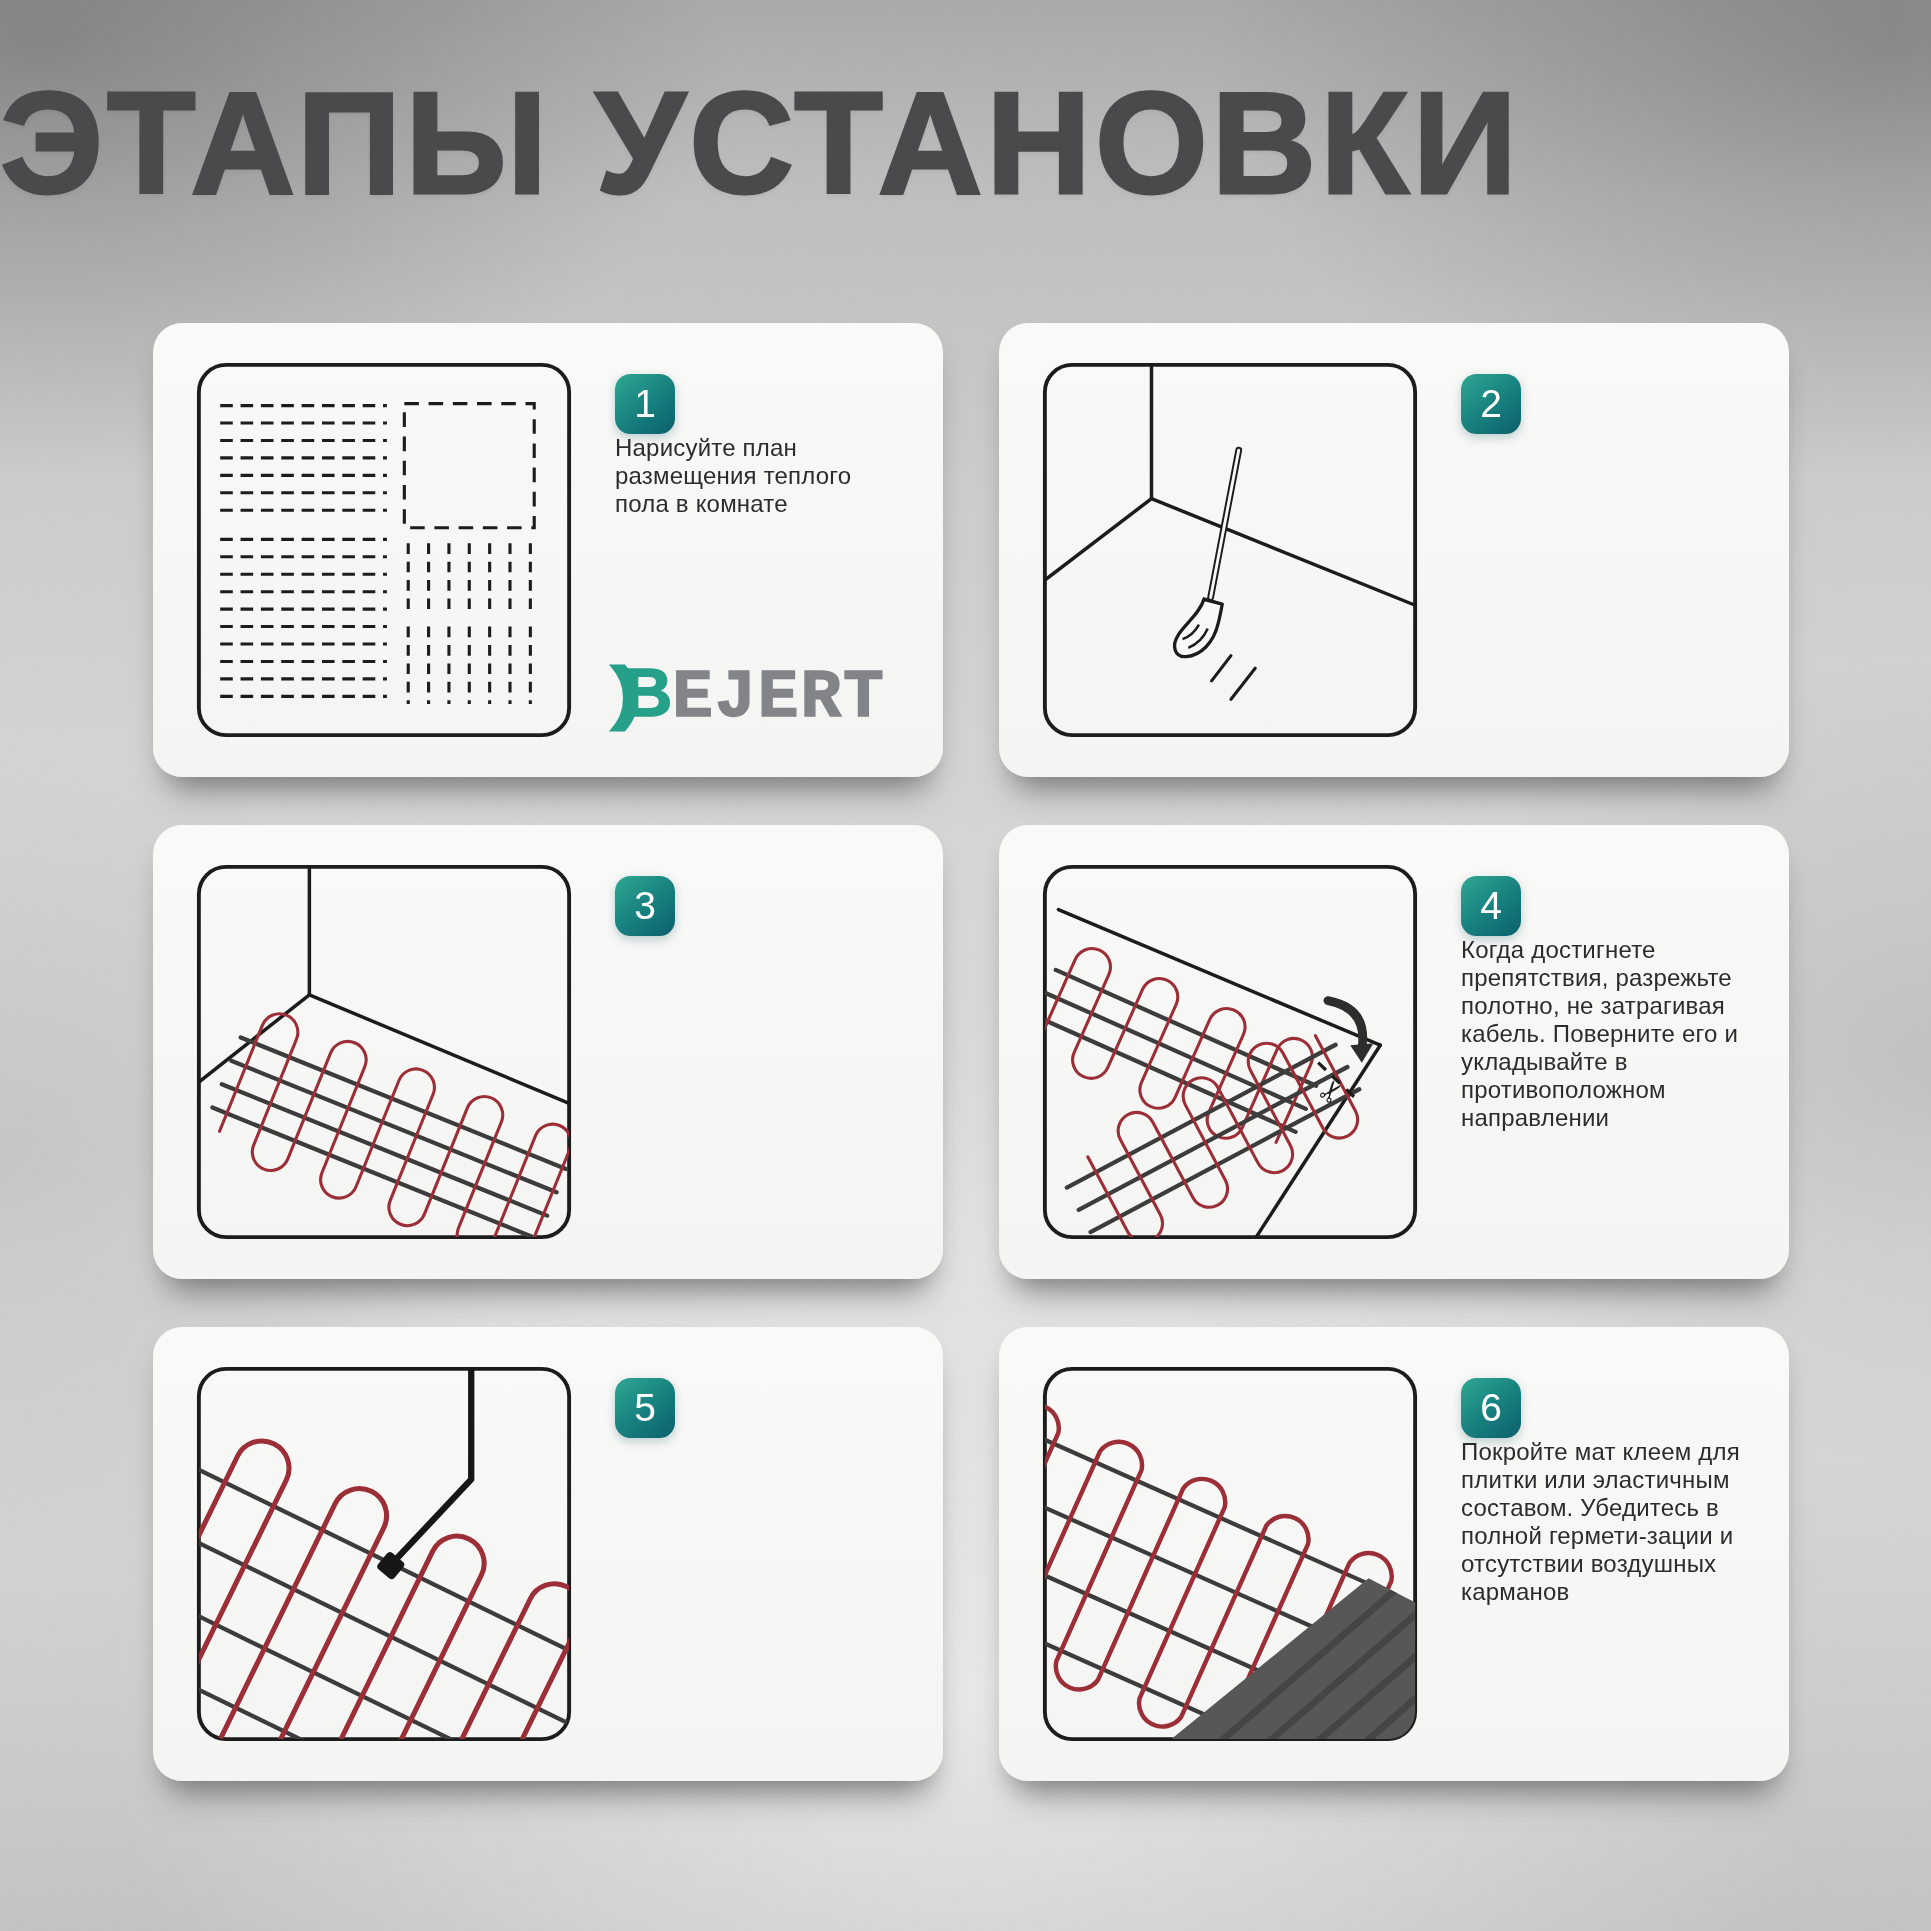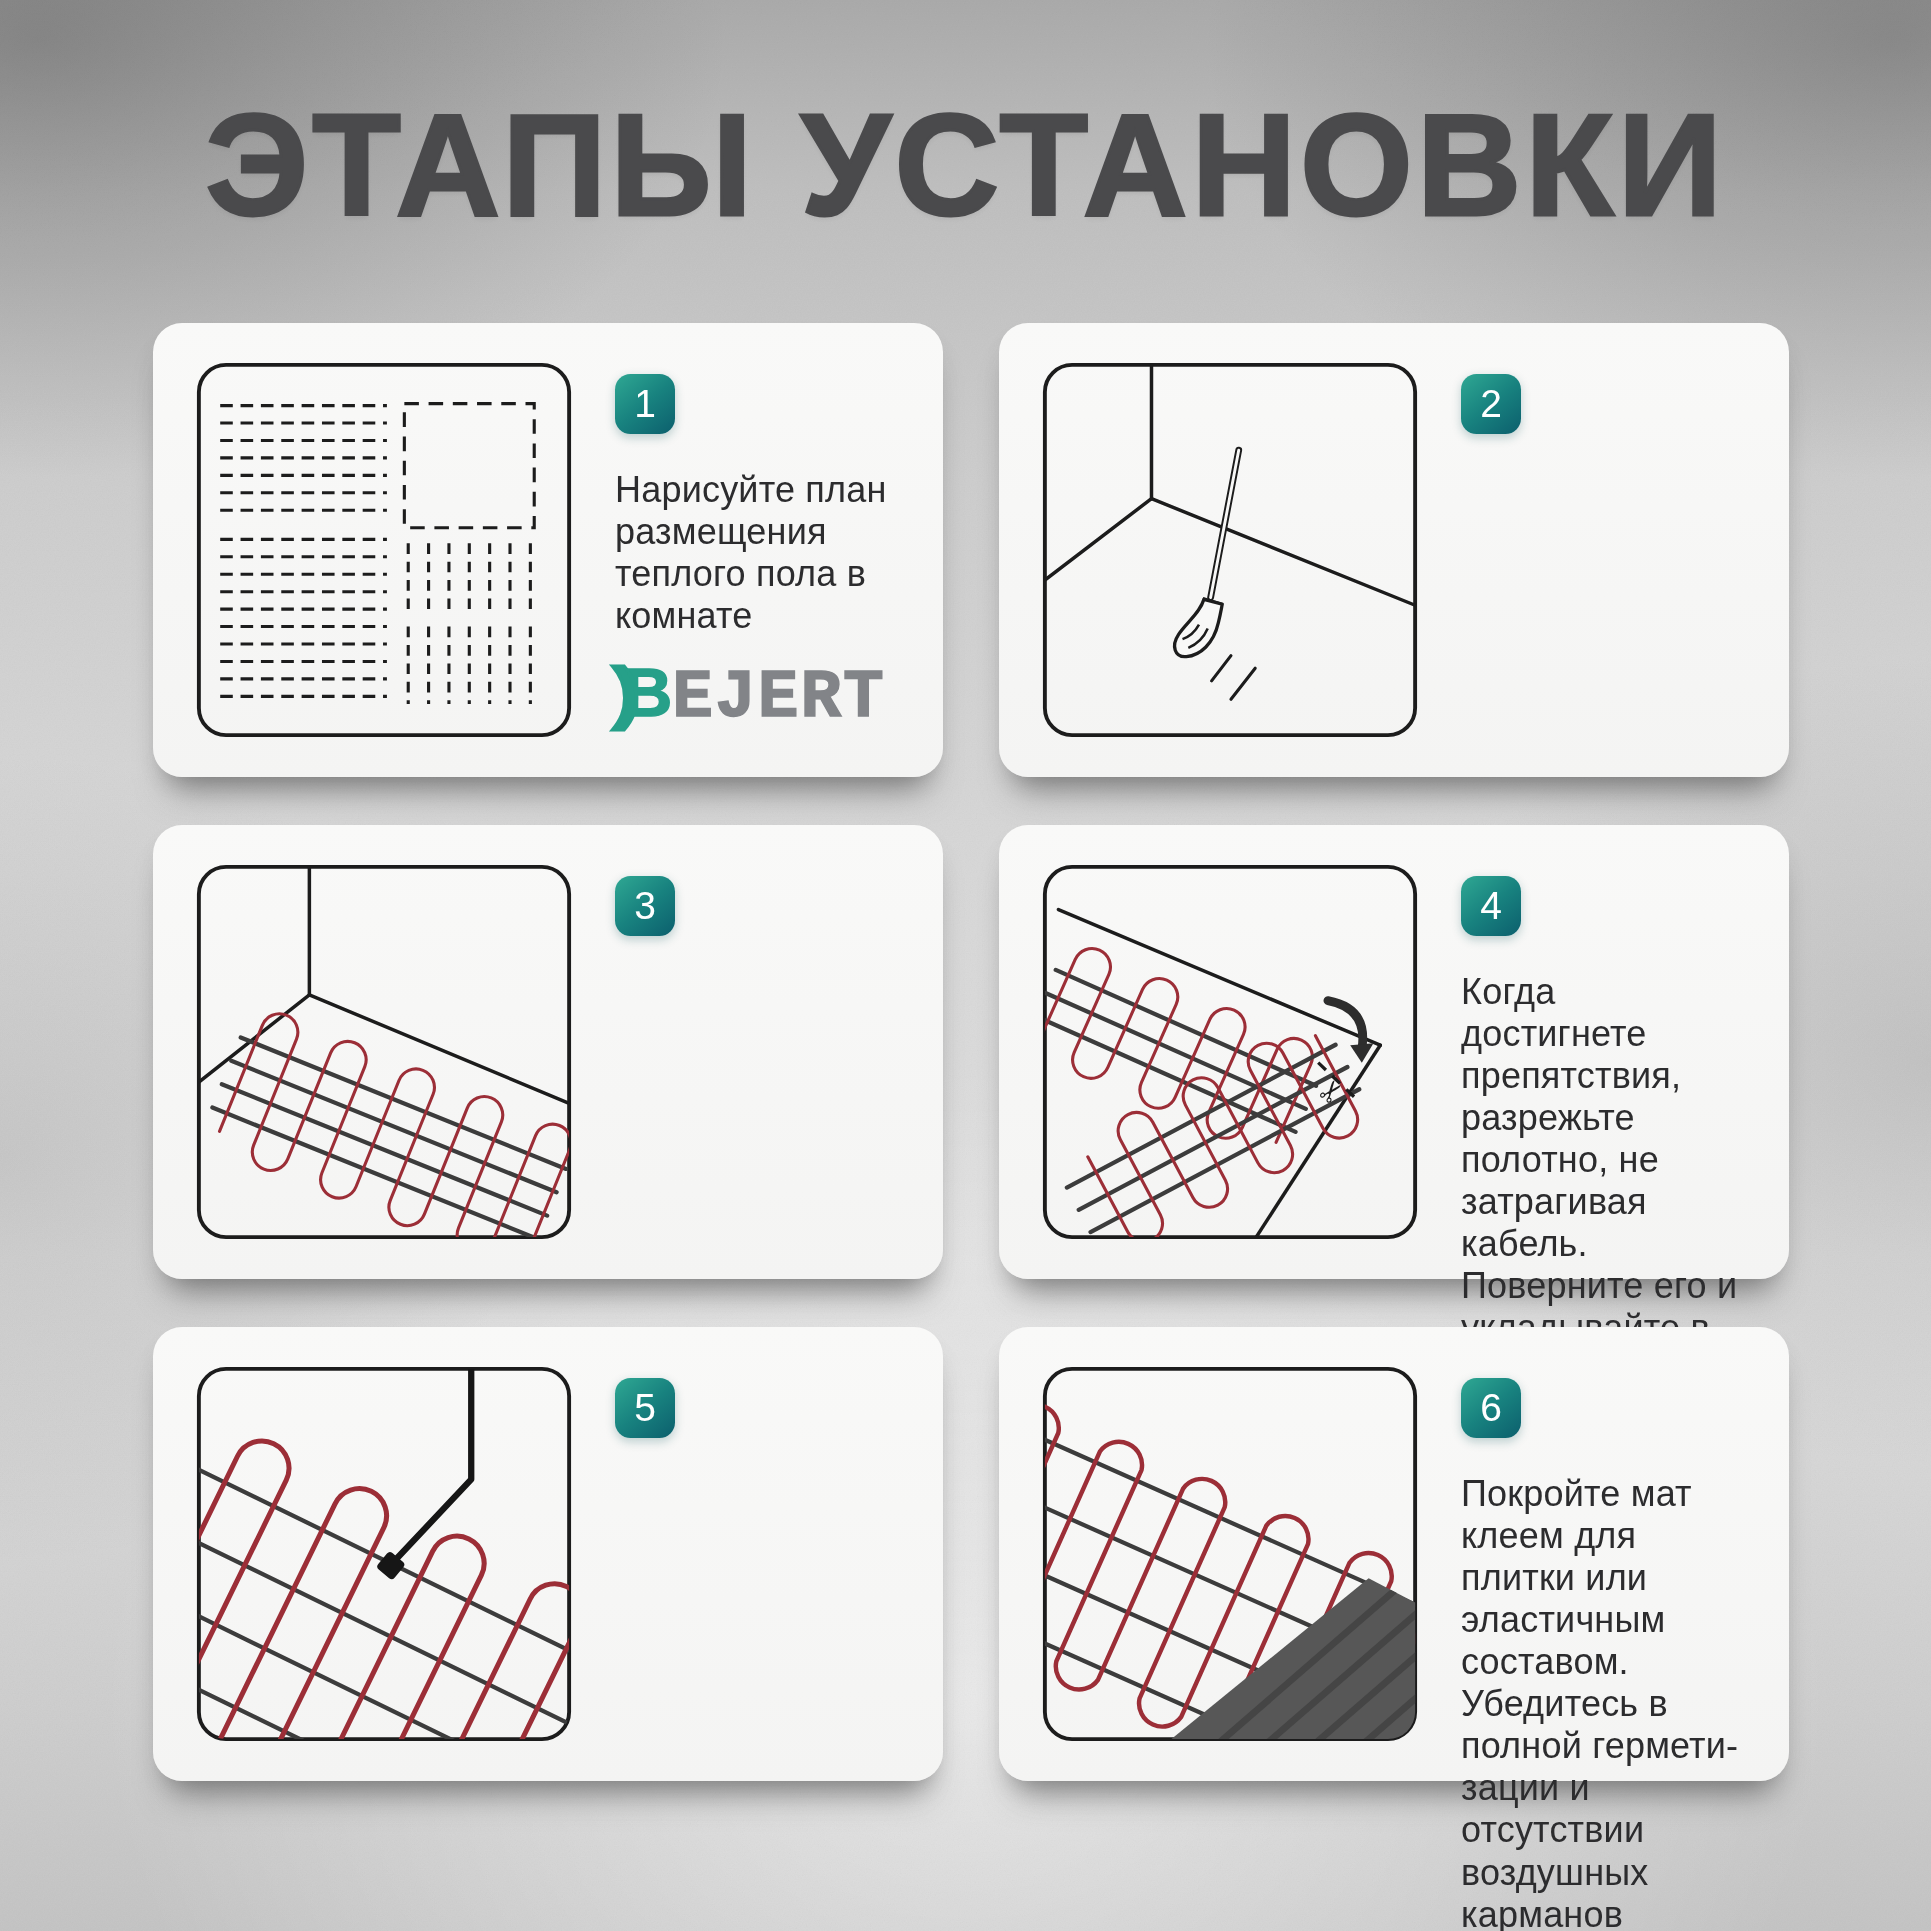--- a/index.html
+++ b/index.html
@@ -12,22 +12,22 @@
       radial-gradient(75% 55% at 50% 88%, rgba(255,255,255,.55), rgba(255,255,255,0) 60%),
       radial-gradient(55% 35% at 2% 2%, rgba(40,40,40,.30), rgba(40,40,40,0) 65%),
       radial-gradient(55% 35% at 98% 2%, rgba(40,40,40,.28), rgba(40,40,40,0) 65%),
       radial-gradient(40% 30% at 100% 55%, rgba(70,70,70,.16), rgba(70,70,70,0) 70%),
       radial-gradient(40% 30% at 0% 60%, rgba(70,70,70,.14), rgba(70,70,70,0) 70%),
       linear-gradient(180deg,#ababab 0%,#c0c0c0 10%,#cecece 25%,#d8d8d8 45%,#dedede 65%,#cfcfcf 88%,#c5c5c5 100%);
   }
   .noise { position:absolute; inset:0; mix-blend-mode:multiply; pointer-events:none; }
 
   .title {
-    position:absolute; top:82px; left:0; width:100%;
-    text-align:center; font-size:145px; font-weight:bold; letter-spacing:3.9px;
+    position:absolute; top:60px; left:0; width:100%;
+    font-size:145px; font-weight:bold; letter-spacing:3.9px;
     color:#4a4a4c; -webkit-text-stroke:2.9px #4a4a4c;
     text-shadow:0 2.9px 5.8px rgba(0,0,0,.07);
     white-space:nowrap;
   }
 
   .grid {
     position:absolute; top:323px; left:153px;
     display:grid; grid-template-columns:790px 790px; grid-auto-rows:454px;
     column-gap:56px; row-gap:48px;
   }
@@ -42,21 +42,21 @@
 
   .txt { flex:1; display:flex; flex-direction:column; padding-top:11.6px; min-width:0; }
   .badge {
     width:60px; height:60px; border-radius:15.4px; flex:0 0 auto;
     background:linear-gradient(140deg,#2fa893 0%,#18827f 50%,#0c5f6d 100%);
     color:#ffffff; font-size:39px;
     display:flex; align-items:center; justify-content:center;
     box-shadow:0 3.9px 9.7px rgba(20,90,95,.25);
   }
   .step-text {
-    margin-top:35px; font-size:36px; line-height:1.17; letter-spacing:0.2px;
+    font-size:24px; line-height:1.17; letter-spacing:0.2px;
     color:#2c2c2e; max-width:338px;
   }
 
   .logo { margin-top:auto; padding-bottom:5.8px; display:flex; align-items:baseline; font-weight:bold; font-size:68px; line-height:1; white-space:nowrap; }
   .logo-paren { color:#26a089; -webkit-text-stroke:2.9px #26a089; display:inline-block; transform:scaleX(1.25); margin-right:-14.5px; }
   .logo-initial { color:#26a089; -webkit-text-stroke:1.4px #26a089; }
   .logo-rest { color:#828488; -webkit-text-stroke:1.4px #828488; letter-spacing:1.9px;font-family:Liberation Mono, monospace; }
 
   .frame { fill:none; stroke:#1c1c1c; stroke-width:4; }
   .corner { fill:none; stroke:#1c1c1c; stroke-width:3.6; stroke-linecap:round; }

